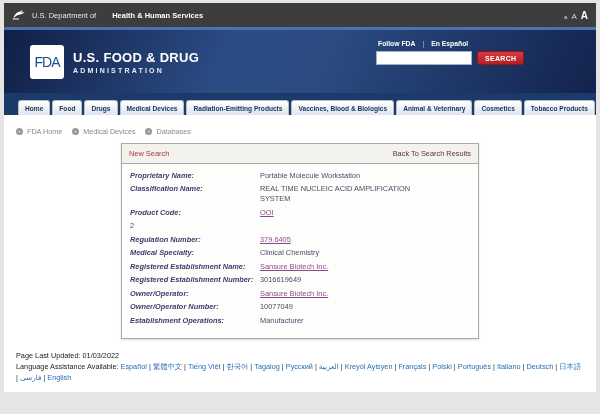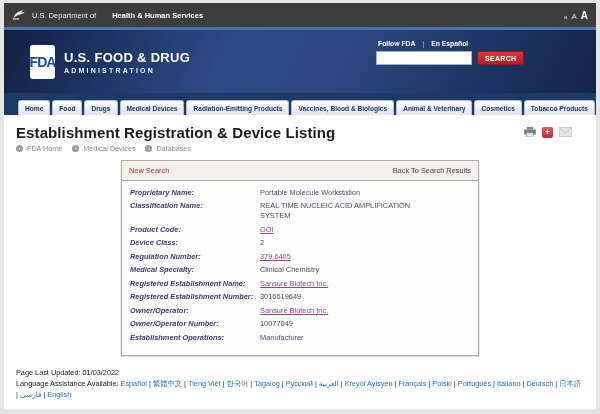--- a/index.html
+++ b/index.html
@@ -10,21 +10,21 @@
   
   .topbar { height:19px; background:#3d3d3d; display:flex; align-items:center; padding:12px 8px; color:#e8e8e8; font-size:7.5px; }
   .hhs-eagle { width:14px; height:12px; margin-right:6px; flex:0 0 auto; }
   .dept-bold { color:#ffffff; font-weight:bold; margin-left:16px; }
   .fontsize-tools { margin-left:auto; color:#dcdcdc; display:flex; align-items:baseline; gap:4px; }
   .fs-s { font-size:6px; } .fs-m { font-size:8px; } .fs-l { font-size:10px; font-weight:bold; color:#fff; }
 
   
   .header-strip { height:3px; background:#4a72b2; }
   .header { height:63px; background:linear-gradient(115deg,#101f45 0%, #2c4c85 38%, #2a4a80 55%, #13234d 100%); position:relative; display:flex; align-items:center; padding-left:26px; }
-  .fda-logo { width:25px; height:34px; background:#ffffff; border-radius:3px; display:flex; align-items:center; justify-content:center; color:#1b4e8e; font-weight:bold; font-size:14px; letter-spacing:-1px; }
+  .fda-logo { width:34px; height:34px; background:#ffffff; border-radius:3px; display:flex; align-items:center; justify-content:center; color:#1b4e8e; font-weight:normal; font-size:14px; letter-spacing:-1px; }
   .agency-name { margin-left:9px; color:#ffffff; }
   .agency-line1 { font-size:13px; font-weight:bold; letter-spacing:0.3px; }
   .agency-line2 { font-size:7px; font-weight:bold; letter-spacing:2.2px; margin-top:2px; color:#e9eef6; }
   .header-right { position:absolute; right:80px; top:10px; width:140px; }
   .follow-row { color:#ffffff; font-size:6.8px; font-weight:bold; display:flex; gap:7px; margin-bottom:4px; margin-left:2px; }
   .follow-sep { color:#aebcd6; font-weight:normal; }
   .search-row { display:flex; }
   .search-input { width:96px; height:14px; border:1px solid #9fb0c8; background:#ffffff; font-size:7px; padding:0 3px; }
   .search-btn { height:14px; margin-left:5px; background:linear-gradient(#d8393b,#b21f24); color:#fff; border:1px solid #8f161a; border-radius:2px; font-size:7px; font-weight:bold; padding:0 7px; letter-spacing:0.3px; }
 
@@ -105,35 +105,20 @@
       <div class="tab">Drugs</div>
       <div class="tab">Medical Devices</div>
       <div class="tab">Radiation-Emitting Products</div>
       <div class="tab">Vaccines, Blood &amp; Biologics</div>
       <div class="tab">Animal &amp; Veterinary</div>
       <div class="tab">Cosmetics</div>
       <div class="tab">Tobacco Products</div>
     </div>
 
   <div class="content">
-    <div class="titlerow">
-      <div class="page-title">Establishment Registration &amp; Device Listing</div>
-      <div class="title-icons">
-        <svg class="icon-print" viewBox="0 0 14 12">
-          <rect x="3" y="0" width="8" height="3" fill="#8a8a8a"></rect>
-          <rect x="0" y="3" width="14" height="6" rx="1" fill="#7d7d7d"></rect>
-          <rect x="3" y="7" width="8" height="5" fill="#e9e9e9" stroke="#8a8a8a" stroke-width="0.6"></rect>
-        </svg>
-        <div class="icon-share">+</div>
-        <svg class="icon-mail" viewBox="0 0 14 10">
-          <rect x="0" y="0" width="14" height="10" fill="#e4e4e2" stroke="#bdbdbb" stroke-width="0.8"></rect>
-          <path d="M0 0 L7 6 L14 0" fill="none" stroke="#bdbdbb" stroke-width="0.9"></path>
-        </svg>
-      </div>
-    </div>
     <div class="breadcrumb" id="breadcrumb">
         <span class="crumb-dot">›</span>
         <span class="crumb">FDA Home</span>
         <span class="crumb-dot">›</span>
         <span class="crumb">Medical Devices</span>
         <span class="crumb-dot">›</span>
         <span class="crumb">Databases</span>
       </div>
 
     <div class="resultbox">
@@ -148,21 +133,20 @@
           </div>
           <div class="trow">
             <div class="tlabel">Classification Name:</div>
             <div class="tvalue">REAL TIME NUCLEIC ACID AMPLIFICATION SYSTEM</div>
           </div>
           <div class="trow">
             <div class="tlabel">Product Code:</div>
             <div class="tvalue vlink">OOI</div>
           </div>
           <div class="trow">
-            <div class="tlabel">Device Class:</div>
             <div class="tvalue">2</div>
           </div>
           <div class="trow">
             <div class="tlabel">Regulation Number:</div>
             <div class="tvalue vlink">379.6405</div>
           </div>
           <div class="trow">
             <div class="tlabel">Medical Specialty:</div>
             <div class="tvalue">Clinical Chemistry</div>
           </div>

